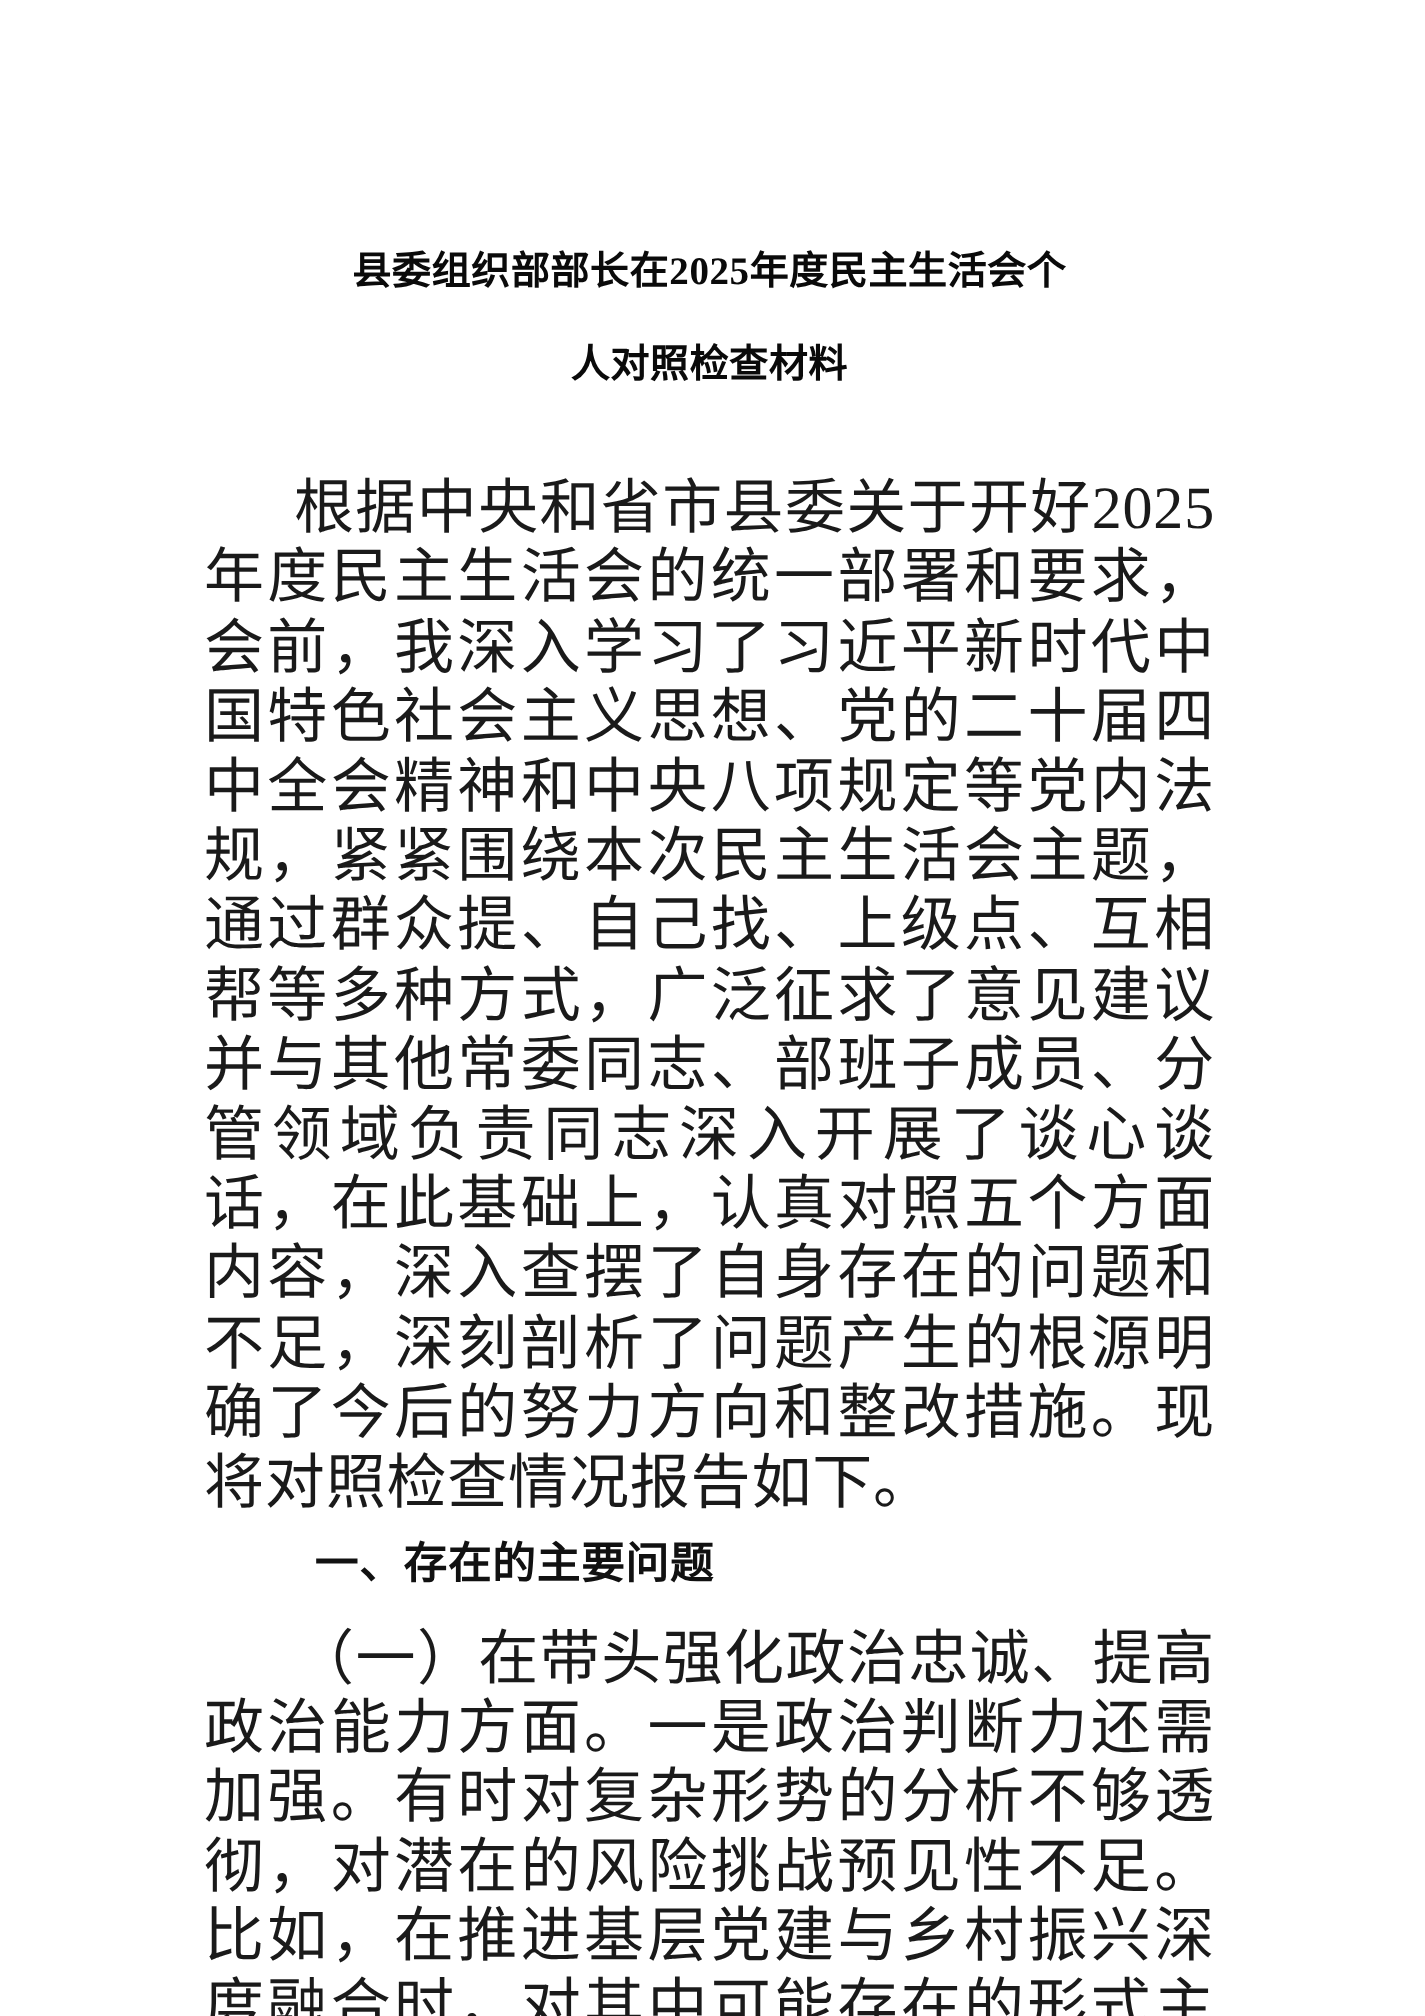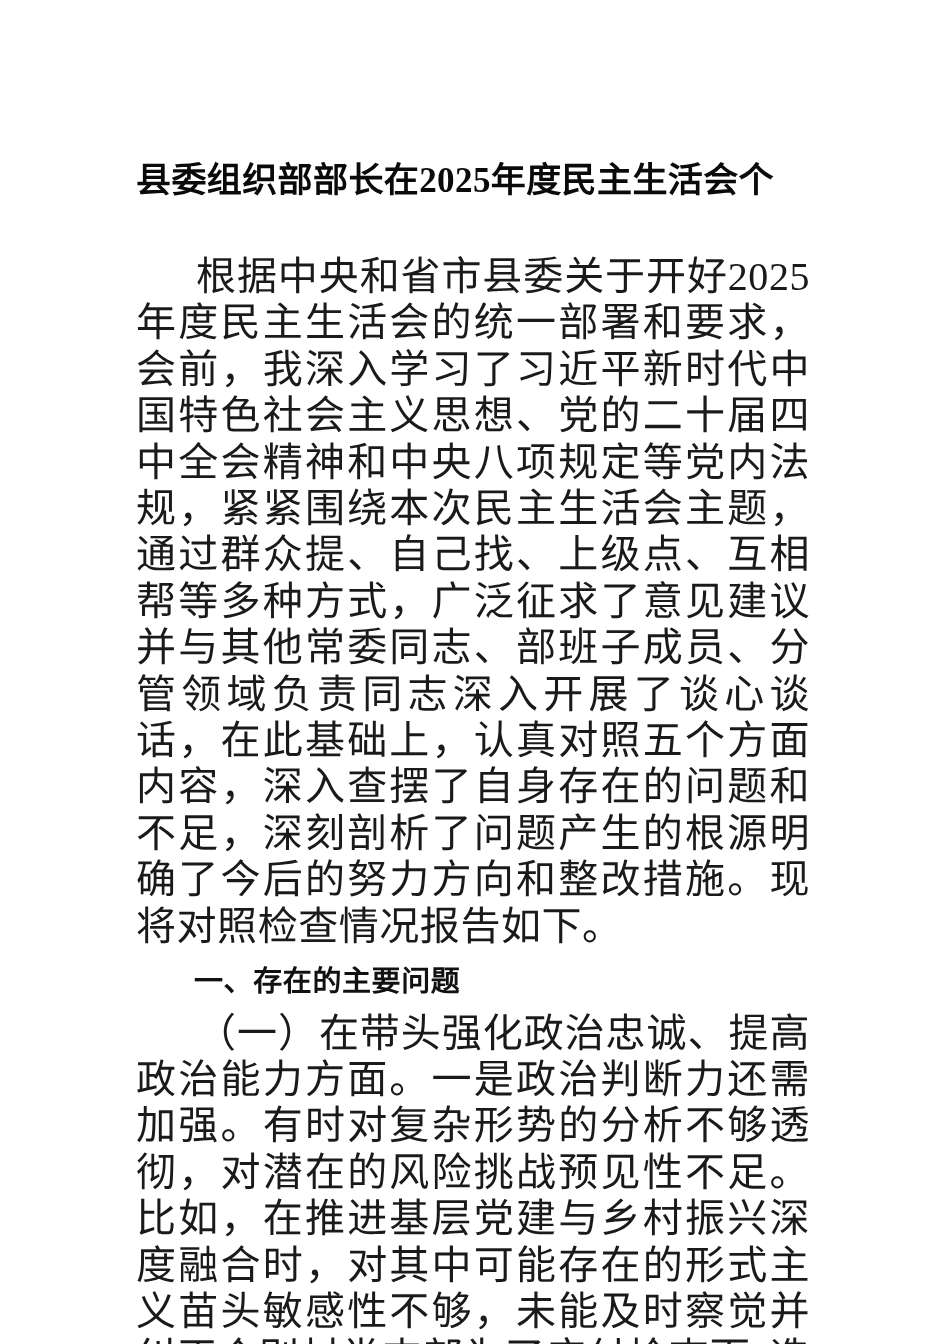--- a/index.html
+++ b/index.html
@@ -23,24 +23,24 @@
     height: 1344px;
     background: #ffffff;
     box-sizing: border-box;
     padding: 0 140px 0 136px;
   }
 
   
   .doc-title {
     margin: 0;
     padding-top: 150px;
-    text-align: left;
+    text-align: center;
     font-family: "Liberation Serif", "DejaVu Serif", serif;
     font-weight: 700;
-    font-size: 35px;
+    font-size: 26px;
     line-height: 62px;
     letter-spacing: 0.4px;
     color: #0a0a0a;
     text-rendering: optimizeLegibility;
   }
 
   
   .body-para {
     margin: 0;
     font-family: "Liberation Serif", "DejaVu Serif", serif;
@@ -53,21 +53,21 @@
     text-indent: 60px;
     word-break: break-all;
   }
 
   .para-lead {
     margin-top: 42px;
   }
 
   
   .section-heading {
-    margin: 0;
+    margin: 16px;
     font-family: "Liberation Sans", "DejaVu Sans", sans-serif;
     font-weight: 700;
     font-size: 29px;
     line-height: 46.4px;
     letter-spacing: 0.6px;
     color: #111111;
     text-indent: 58px;
   }
 
   .heading-gap {
@@ -83,20 +83,21 @@
     overflow: hidden;
   }
 </style>
 </head>
 <body>
 
 <div class="page">
 
   <h1 class="doc-title">
     <span>县委组织部部长在2025年度民主生活会个</span><br>
+    <span>人对照检查材料</span>
   </h1>
 
   <p class="body-para para-lead">根据中央和省市县委关于开好2025年度民主生活会的统一部署和要求，会前，我深入学习了习近平新时代中国特色社会主义思想、党的二十届四中全会精神和中央八项规定等党内法规，紧紧围绕本次民主生活会主题，通过群众提、自己找、上级点、互相帮等多种方式，广泛征求了意见建议并与其他常委同志、部班子成员、分管领域负责同志深入开展了谈心谈话，在此基础上，认真对照五个方面内容，深入查摆了自身存在的问题和不足，深刻剖析了问题产生的根源明确了今后的努力方向和整改措施。现将对照检查情况报告如下。</p>
 
   <h2 class="section-heading heading-gap">一、存在的主要问题</h2>
 
   <p class="body-para after-heading clipped">（一）在带头强化政治忠诚、提高政治能力方面。一是政治判断力还需加强。有时对复杂形势的分析不够透彻，对潜在的风险挑战预见性不足。比如，在推进基层党建与乡村振兴深度融合时，对其中可能存在的形式主义苗头敏感性不够，未能及时察觉并纠正个别村党支部为了应付检查而“造盆景”的做法，直到上级调研反馈才意识到问题的严重性。二是政治领悟力仍有差距。对党中央的最新精神和省委、市委的决策部署，虽然能够及时组织学习传达，但在结合组织工作实际进行创造性转化、落实落地方面，思考不够深，办</p>
 
 </div>
 

